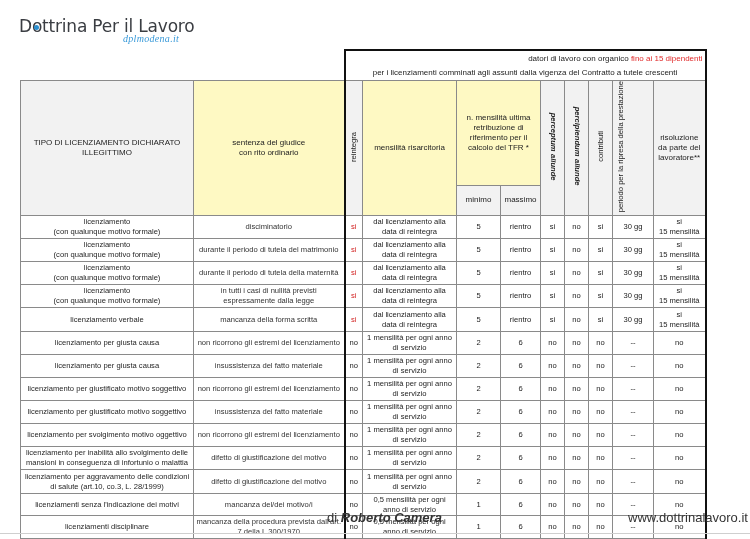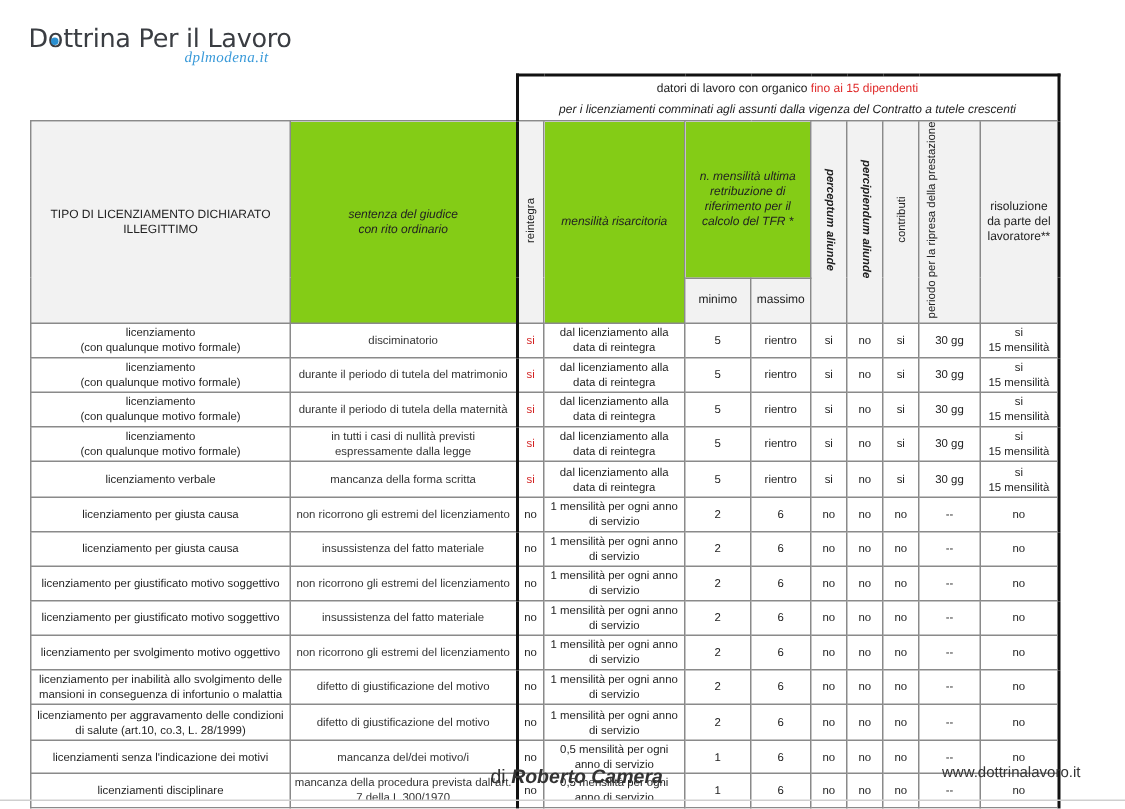--- a/index.html
+++ b/index.html
@@ -6,38 +6,38 @@
   body { width:750px; height:539px; position:relative; overflow:hidden; font-family:"Liberation Sans", sans-serif; color:#222; }
   .logo { position:absolute; left:19px; top:16px; }
   .logo-main { font-family:"DejaVu Sans", sans-serif; font-size:17px; color:#3a3d42; letter-spacing:-0.2px; position:relative; }
   .logo-main .dot-o { position:relative; display:inline-block; }
   .logo-main .dot-o::after { content:""; position:absolute; left:50%; top:58%; width:5px; height:5px; margin-left:-2.5px; margin-top:-2.5px; background:#2a8fd0; border-radius:50%; }
   .logo-sub { position:absolute; left:104px; top:17px; font-family:Liberation Serif, serif; font-style:italic; font-size:10px; color:#3a9ad9; letter-spacing:0.3px; }
 
   table.grid { position:absolute; left:20px; top:49px; border-collapse:collapse; table-layout:fixed; font-size:7.6px; }
   table.grid td, table.grid th { border:1px solid #8a8a8a; padding:0 2px; text-align:center; vertical-align:middle; line-height:10px; font-weight:normal; overflow:hidden; }
   th.hdr { background:#f2f2f2; font-weight:bold; font-size:8px; color:#222; }
-  th.hdr-plain { background:#84cc16; color:#222; font-size:8px;font-style:italic; }
+  th.hdr-plain { background:#fef9c3; color:#222; font-size:8px; }
   th.vert { background:#f2f2f2; font-size:7.6px; }
   th.vert span { display:inline-block; writing-mode:vertical-rl; transform:rotate(180deg); white-space:nowrap; }
   th.vert span.it { font-style:italic; font-weight:bold; }
   td.tipo { text-align:left; font-weight:bold; color:#1e1e1e; }
   td.tipo .sub { font-weight:normal; }
   td.sent { text-align:left; color:#333; }
   td.red { color:#d21f1f; }
   .thickL { border-left:2px solid #111 !important; }
   .thickR { border-right:2px solid #111 !important; }
   .thickT { border-top:2px solid #111 !important; }
   .noborder { border:none !important; background:transparent !important; }
   .band1 { font-size:8px; color:#222; height:15px; }
   .band1 .red { color:#e02a2a; }
-  .band2 { font-size:8px; color:#222; height:14px;font-style:italic; }
+  .band2 { font-size:8px; color:#222; height:14px; }
   .footer-author { position:absolute; left:327px; top:510px; font-size:13px; color:#333; }
   .footer-author b { font-style:italic; }
-  .footer-site { position:absolute; left:628px; top:510px; font-size:10px; color:#333; }
+  .footer-site { position:absolute; left:628px; top:510px; font-size:13px; color:#333; }
   .bottom-line { position:absolute; left:0; top:533px; width:750px; height:1px; background:#cfcfcf; }
 </style>
 </head>
 <body>
 
 <div class="logo">
   <div class="logo-main"><span>D</span><span class="dot-o"><span>o</span></span><span>ttrina Per il Lavoro</span></div>
   <div class="logo-sub">dplmodena.it</div>
 </div>
 
@@ -51,21 +51,21 @@
     <col style="width:40px">
     <col style="width:24px">
     <col style="width:24px">
     <col style="width:24px">
     <col style="width:41px">
     <col style="width:52px">
   </colgroup>
   <thead>
     <tr>
       <td class="noborder" colspan="2" rowspan="2"></td>
-      <td colspan="9" class="band1 thickL thickR thickT" style="border-bottom:none;"><span>datori di lavoro con organico </span><span class="red">fino ai 15 dipendenti</span></td>
+      <td colspan="9" class="band1 thickL thickR thickT" style="border-bottom:none;text-align:right;"><span>datori di lavoro con organico </span><span class="red">fino ai 15 dipendenti</span></td>
     </tr>
     <tr>
       <td colspan="9" class="band2 thickL thickR" style="border-top:none;">per i licenziamenti comminati agli assunti dalla vigenza del Contratto a tutele crescenti</td>
     </tr>
     <tr style="height:38px;">
       <th class="hdr" rowspan="2">TIPO DI LICENZIAMENTO DICHIARATO ILLEGITTIMO</th>
       <th class="hdr-plain" rowspan="2"><span>sentenza del giudice</span><br><span>con rito ordinario</span></th>
       <th class="vert thickL" rowspan="2"><span>reintegra</span></th>
       <th class="hdr-plain" rowspan="2">mensilità risarcitoria</th>
       <th class="hdr-plain" colspan="2">n. mensilità ultima retribuzione di riferimento per il calcolo del TFR *</th>

